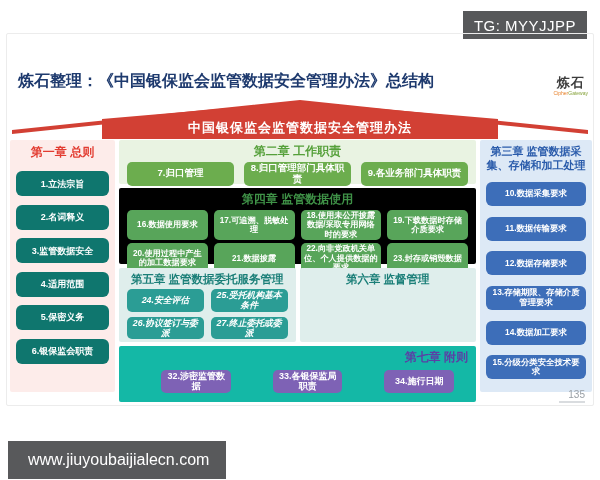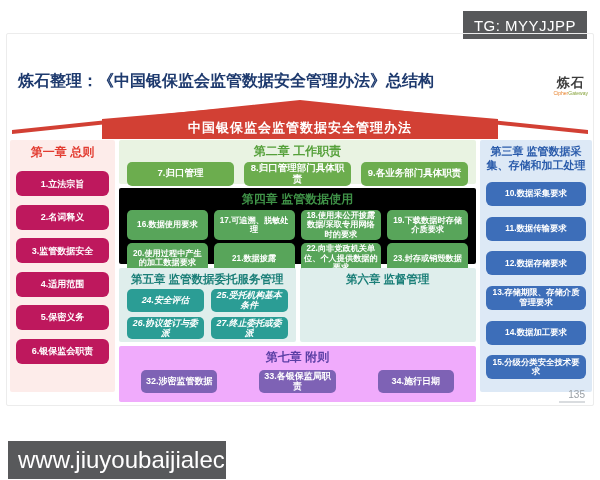--- a/index.html
+++ b/index.html
@@ -45,59 +45,59 @@
     width:105px;background:#fdecea;border-radius:2px;
     display:flex;flex-direction:column;padding:2px 6px 20px;box-sizing:border-box;
   }
   .col-left .sec-title{color:#e23b30;}
   .col-left .btns{flex:1;display:flex;flex-direction:column;justify-content:space-evenly;}
   .btn{
     border-radius:6px;color:#fff;font-weight:bold;text-align:center;
     display:flex;align-items:center;justify-content:center;line-height:1.15;
     box-sizing:border-box;padding:1px 3px;
   }
-  .col-left .btn{background:#be185d;min-height:25px;font-size:9px;}
+  .col-left .btn{background:#0f766e;min-height:25px;font-size:9px;}
   .sec-title{
     font-size:12px;font-weight:bold;text-align:center;padding:3px 0 3px;line-height:1.25;
   }
   .col-mid{flex:1;display:flex;flex-direction:column;gap:4px;}
   .sec{border-radius:2px;box-sizing:border-box;padding:1px 8px 5px;display:flex;flex-direction:column;}
   .sec2{background:#e9f3e2;height:44px;}
   .sec2 .sec-title{color:#55a03a;}
   .sec2 .row{display:flex;gap:10px;flex:1;}
   .sec2 .btn{background:#6cad4e;flex:1;font-size:9.5px;border-radius:5px;}
   .sec4{background:#000000;height:76px;}
   .sec4 .sec-title{color:#3f9247;}
   .grid4{display:grid;grid-template-columns:repeat(4,1fr);gap:3px 6px;flex:1;}
   .sec4 .btn{background:#58a55a;font-size:8.2px;border-radius:5px;min-height:25px;}
   .row56{display:flex;gap:4px;height:74px;}
   .sec5,.sec6{flex:1;background:#dfeeec;}
   .sec5 .sec-title,.sec6 .sec-title{color:#1b7f78;font-size:11.5px;}
   .grid2{display:grid;grid-template-columns:1fr 1fr;gap:5px 7px;flex:1;}
   .sec5 .btn,.sec6 .btn{background:#2b9d95;font-size:8.8px;border-radius:5px;font-style:italic;}
-  .sec7{background:#f0abfc;flex:1;}
+  .sec7{background:#14b8a6;flex:1;align-items:flex-end;}
   .sec7 .sec-title{color:#5b3fa5;}
   .sec7 .row{display:flex;gap:42px;flex:1;padding:2px 14px 4px;}
   .sec7 .btn{background:#7e62b5;flex:1;font-size:9px;border-radius:5px;max-height:24px;}
   .col-right{
     width:112px;background:#dde9f6;border-radius:2px;
     display:flex;flex-direction:column;padding:2px 6px 6px;box-sizing:border-box;
   }
   .col-right .sec-title{color:#2b5cab;font-size:11px;}
   .col-right .btns{flex:1;display:flex;flex-direction:column;justify-content:space-evenly;gap:4px;}
   .col-right .btn{background:#3d6eb9;min-height:24px;font-size:8.4px;}
   
   .page-number{
     position:absolute;right:15px;top:389px;color:#9aa0a6;font-size:10px;text-align:right;
   }
   .page-number .micro{height:2px;width:26px;background:#d9dcdf;margin-top:1px;}
   .watermark{
     position:absolute;left:8px;top:441px;width:218px;height:38px;
-    background:#58595b;color:#ffffff;font-size:24px;
-    display:flex;align-items:center;padding-left:10px;box-sizing:border-box;
+    background:#58595b;color:#ffffff;font-size:16px;
+    display:flex;align-items:center;padding-left:20px;box-sizing:border-box;
   }
 </style>
 </head>
 <body>
 
 <div class="tg-badge">TG: MYYJJPP</div>
 
 <div class="slide-frame"></div>
 
 <div class="slide-title">炼石整理：《中国银保监会监管数据安全管理办法》总结构</div>

